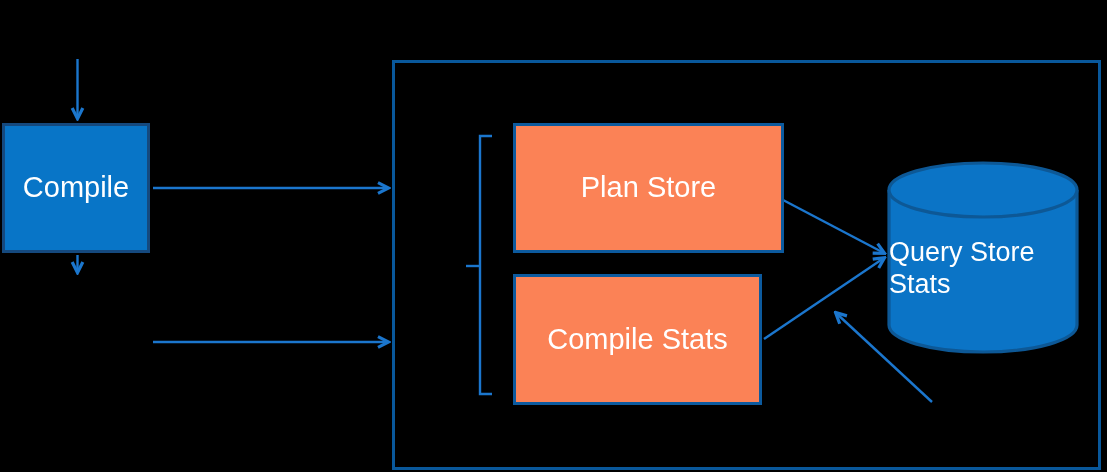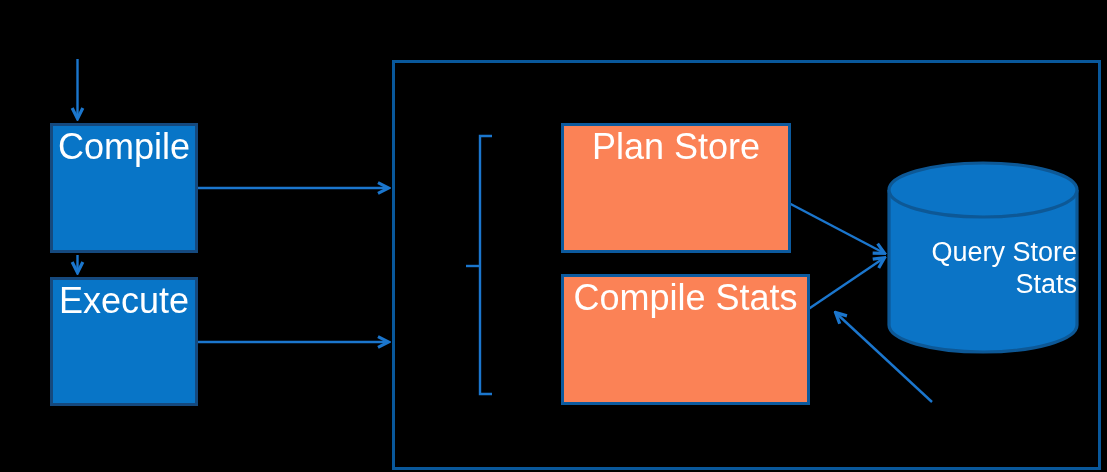--- a/index.html
+++ b/index.html
@@ -35,54 +35,54 @@
     stroke-width: 2.4;
   }
   .cyl {
     fill: var(--cylinder-fill);
     stroke: var(--cylinder-border);
     stroke-width: 3.2;
   }
   .node {
     position: absolute;
     display: flex;
+    align-items: center;
     justify-content: center;
     color: var(--text);
-    font-size: 36px;
+    font-size: 29px;
     line-height: 1.15;
     text-align: center;
-    margin-left: 48px;
   }
   .node-blue {
     background: var(--node-fill-blue);
     border: 3px solid var(--node-border-blue);
   }
   .node-orange {
     background: var(--node-fill-orange);
     border: 3px solid var(--node-border-orange);
   }
   .box-compile  { left: 2px;   top: 123px; width: 148px; height: 130px; }
   .box-execute  { left: 2px;   top: 277px; width: 148px; height: 129px; }
-  .box-plan     { left: 513px; top: 123px; width: 230px; height: 130px; }
+  .box-plan     { left: 513px; top: 123px; width: 271px; height: 130px; }
   .box-runtime  { left: 513px; top: 274px; width: 249px; height: 131px; }
   .big-container {
     position: absolute;
     left: 392px; top: 60px;
     width: 709px; height: 410px;
     border: 3.4px solid var(--container-border);
     background: transparent;
   }
   .db-label {
     position: absolute;
     left: 889px; top: 236px;
     width: 188px;
     color: var(--text);
     font-size: 27px;
     line-height: 1.2;
-    text-align: right;
+    text-align: left;
   }
 </style>
 </head>
 <body>
 
 <div class="stage">
 
   <svg class="wires" viewBox="0 0 1107 472">
     <defs>
       <marker id="arrow" viewBox="0 0 12 12" refX="10" refY="6" markerWidth="16" markerHeight="16" markerUnits="userSpaceOnUse" orient="auto-start-reverse">
@@ -114,23 +114,20 @@
       <ellipse class="cyl" cx="983" cy="190" rx="94" ry="27"></ellipse>
     </g>
   </svg>
 
   <div class="big-container"></div>
 
   <div class="node node-blue box-compile">
     <span>Compile</span>
   </div>
 
-  <div class="node node-blue box-execute">
-    <span>Execute</span>
-  </div>
 
   <div class="node node-orange box-plan">
     <span>Plan Store</span>
   </div>
 
   <div class="node node-orange box-runtime">
     <span>Compile Stats</span>
   </div>
 
   <div class="db-label">

